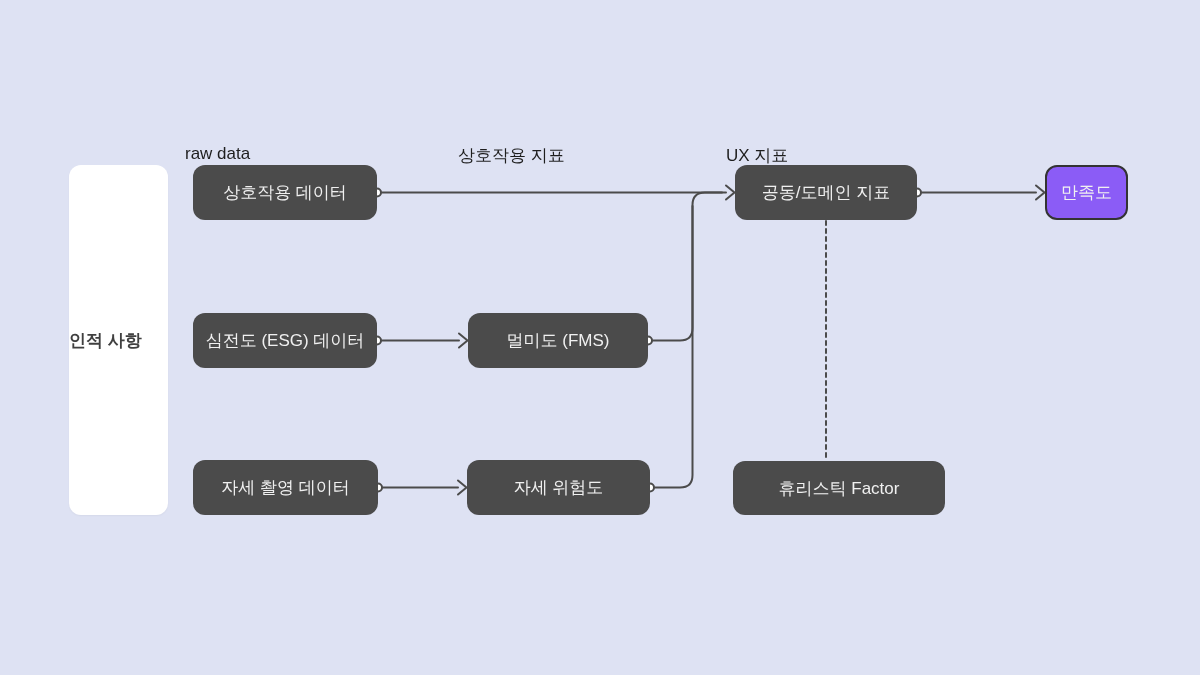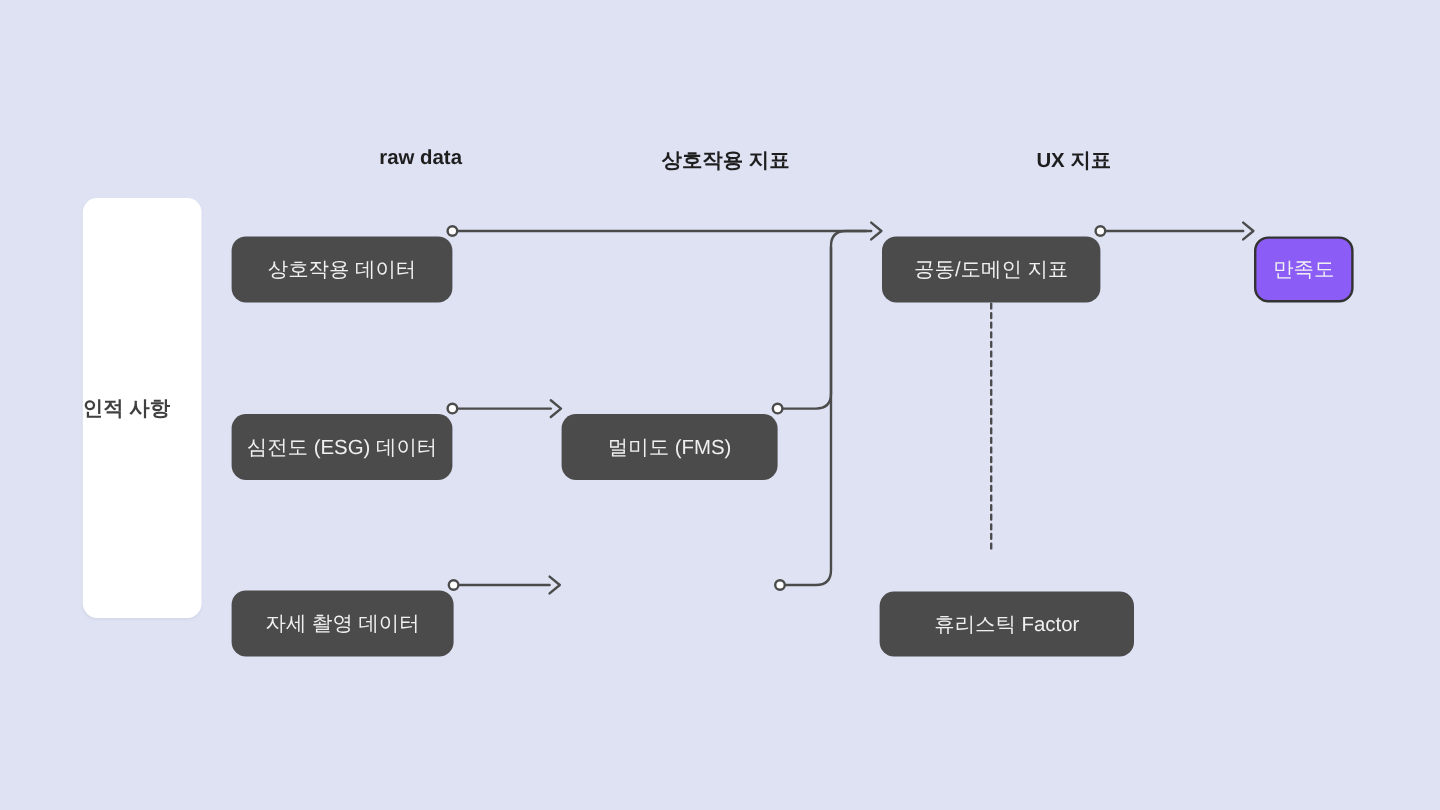--- a/index.html
+++ b/index.html
@@ -6,25 +6,25 @@
   .stage {
     position: relative;
     width: 1200px;
     height: 675px;
     background: #dee2f3;
     font-family: "Liberation Sans", sans-serif;
     overflow: hidden;
   }
   .col-header {
     position: absolute;
-    top: 122px;
+    top: 144px;
     width: 200px;
-    text-align: right;
+    text-align: left;
     font-size: 17px;
-    font-weight: 700;
+    font-weight: 400;
     color: #1e1e1e;
   }
   .hdr-raw { left: 185px; }
   .hdr-mid { left: 458px; }
   .hdr-ux  { left: 726px; }
 
   .side-panel {
     position: absolute;
     left: 69px; top: 165px;
     width: 99px; height: 350px;
@@ -37,21 +37,20 @@
 
   .node {
     position: absolute;
     background: #4b4b4b;
     border-radius: 12px;
     color: #f0f0f0;
     font-size: 17px;
     display: flex; align-items: center; justify-content: center;
     white-space: nowrap;
     box-sizing: border-box;
-    margin-top: 32px;
   }
   .n-interaction      { left: 193px; top: 165px; width: 184px; height: 55px; }
   .n-ecg              { left: 193px; top: 313px; width: 184px; height: 55px; }
   .n-posture-capture  { left: 193px; top: 460px; width: 185px; height: 55px; }
   .n-motion-sickness  { left: 468px; top: 313px; width: 180px; height: 55px; }
   .n-posture-risk     { left: 467px; top: 460px; width: 183px; height: 55px; }
   .n-domain-metric    { left: 735px; top: 165px; width: 182px; height: 55px; }
   .n-heuristic        { left: 733px; top: 461px; width: 212px; height: 54px; }
   .n-satisfaction {
     left: 1045px; top: 165px; width: 83px; height: 55px;
@@ -137,20 +136,23 @@
   </div>
   <div class="node n-ecg">
     <span>심전도 (ESG) 데이터</span>
   </div>
   <div class="node n-posture-capture">
     <span>자세 촬영 데이터</span>
   </div>
   <div class="node n-motion-sickness">
     <span>멀미도 (FMS)</span>
   </div>
+  <div class="node n-posture-risk">
+    <span>자세 위험도</span>
+  </div>
   <div class="node n-domain-metric">
     <span>공동/도메인 지표</span>
   </div>
   <div class="node n-heuristic">
     <span>휴리스틱 Factor</span>
   </div>
   <div class="node n-satisfaction">
     <span>만족도</span>
   </div>
 

